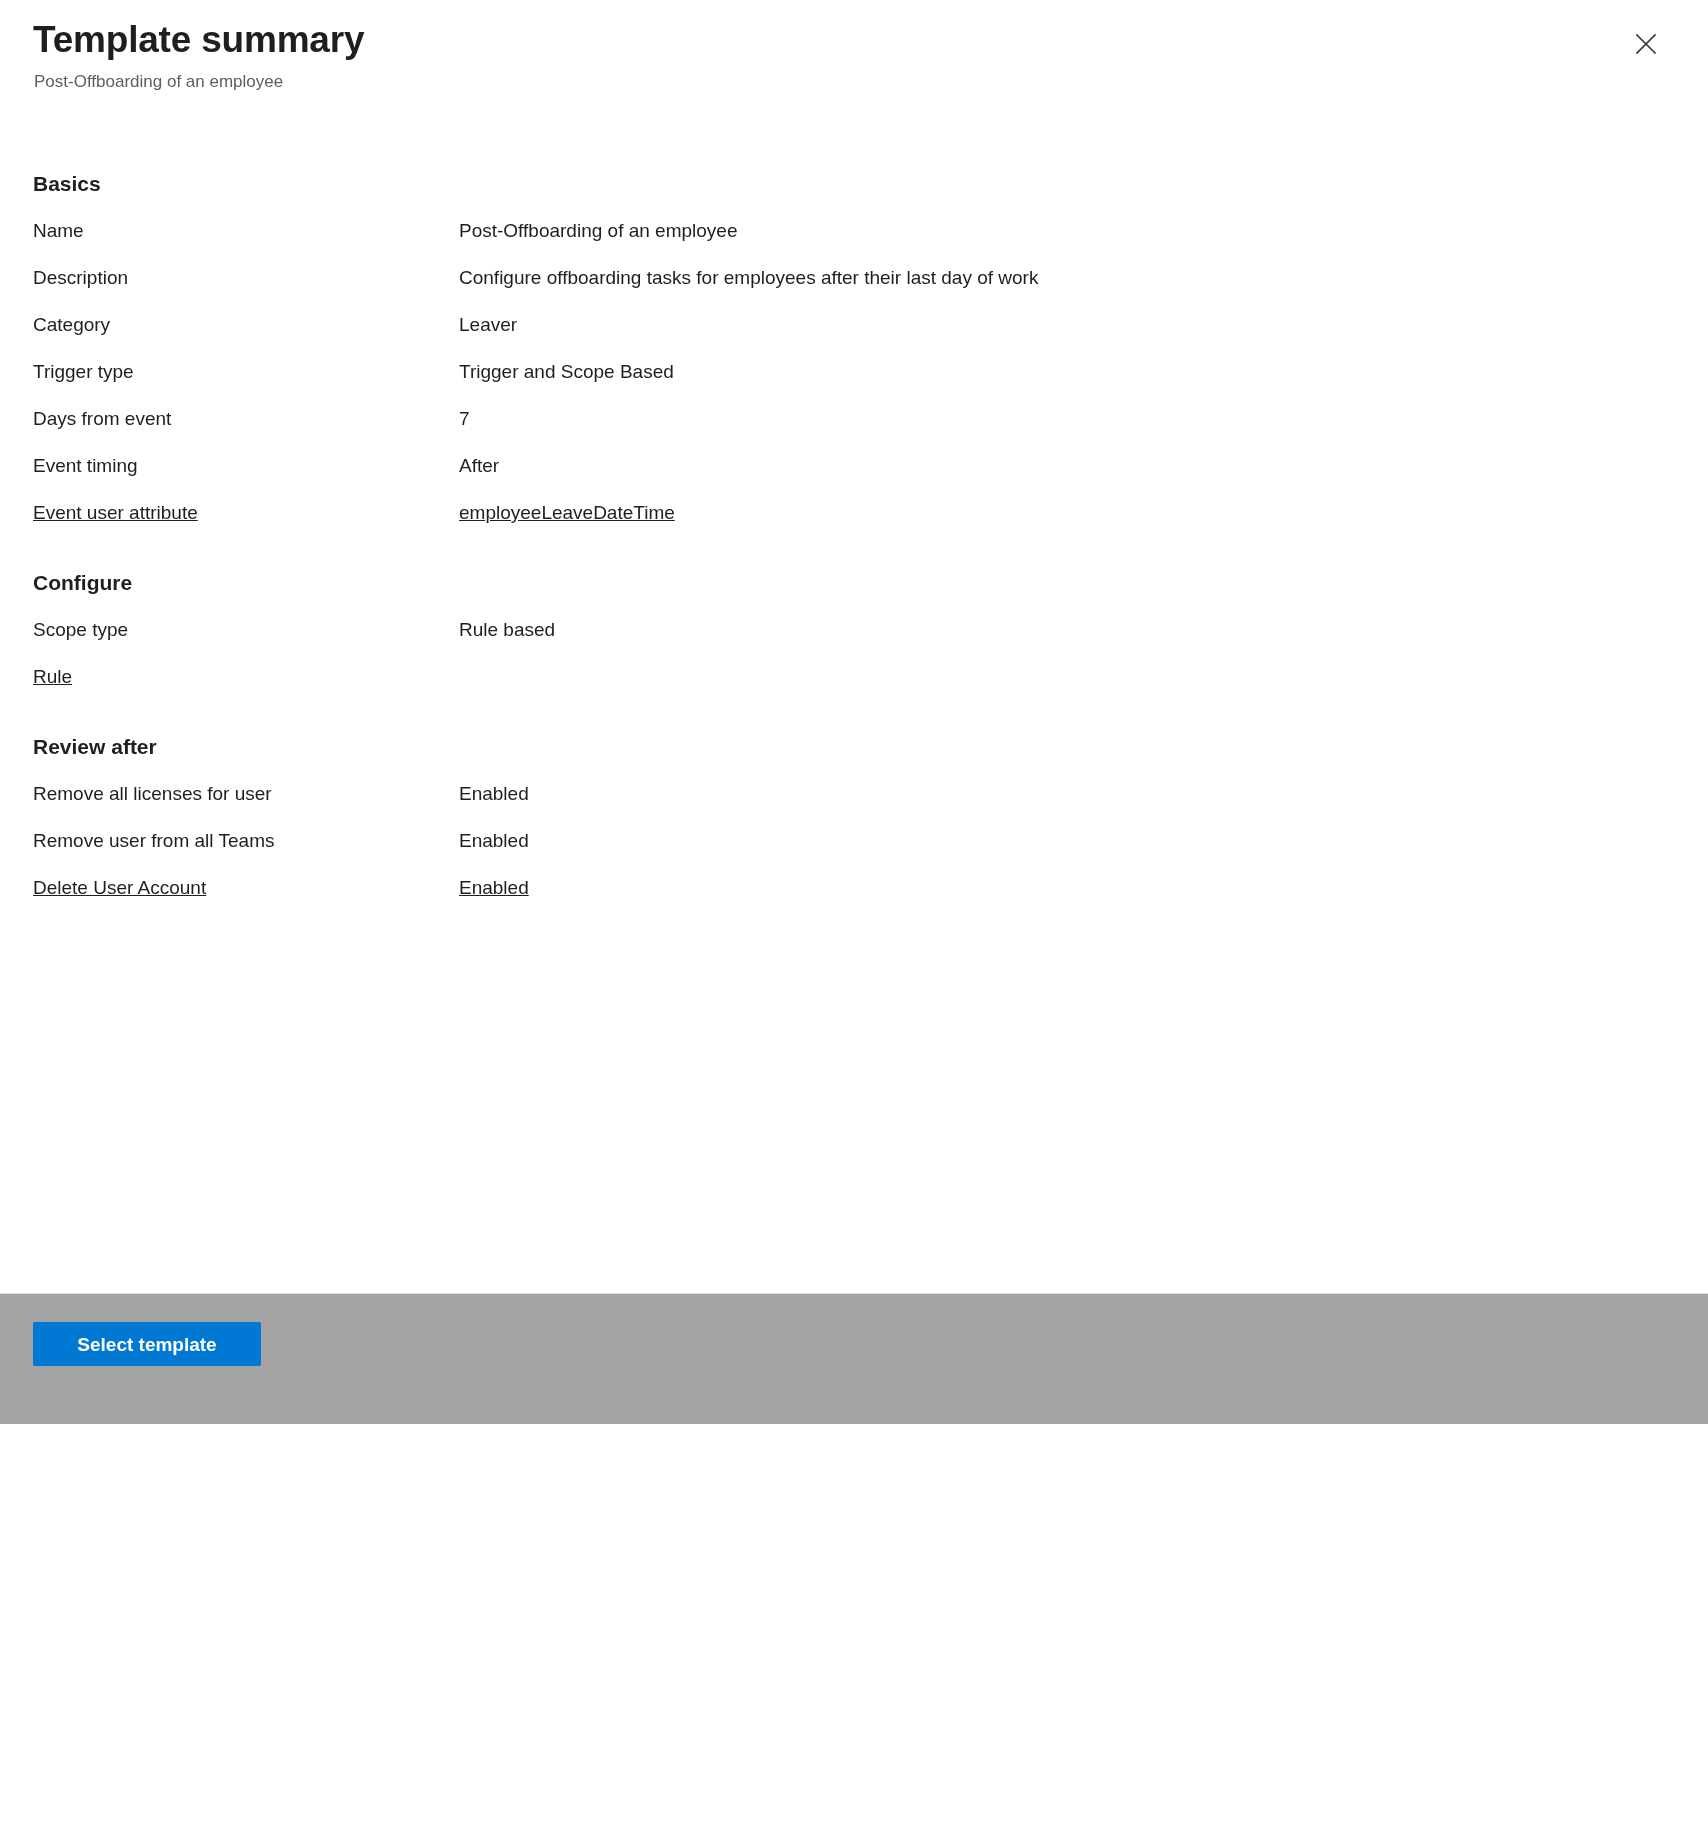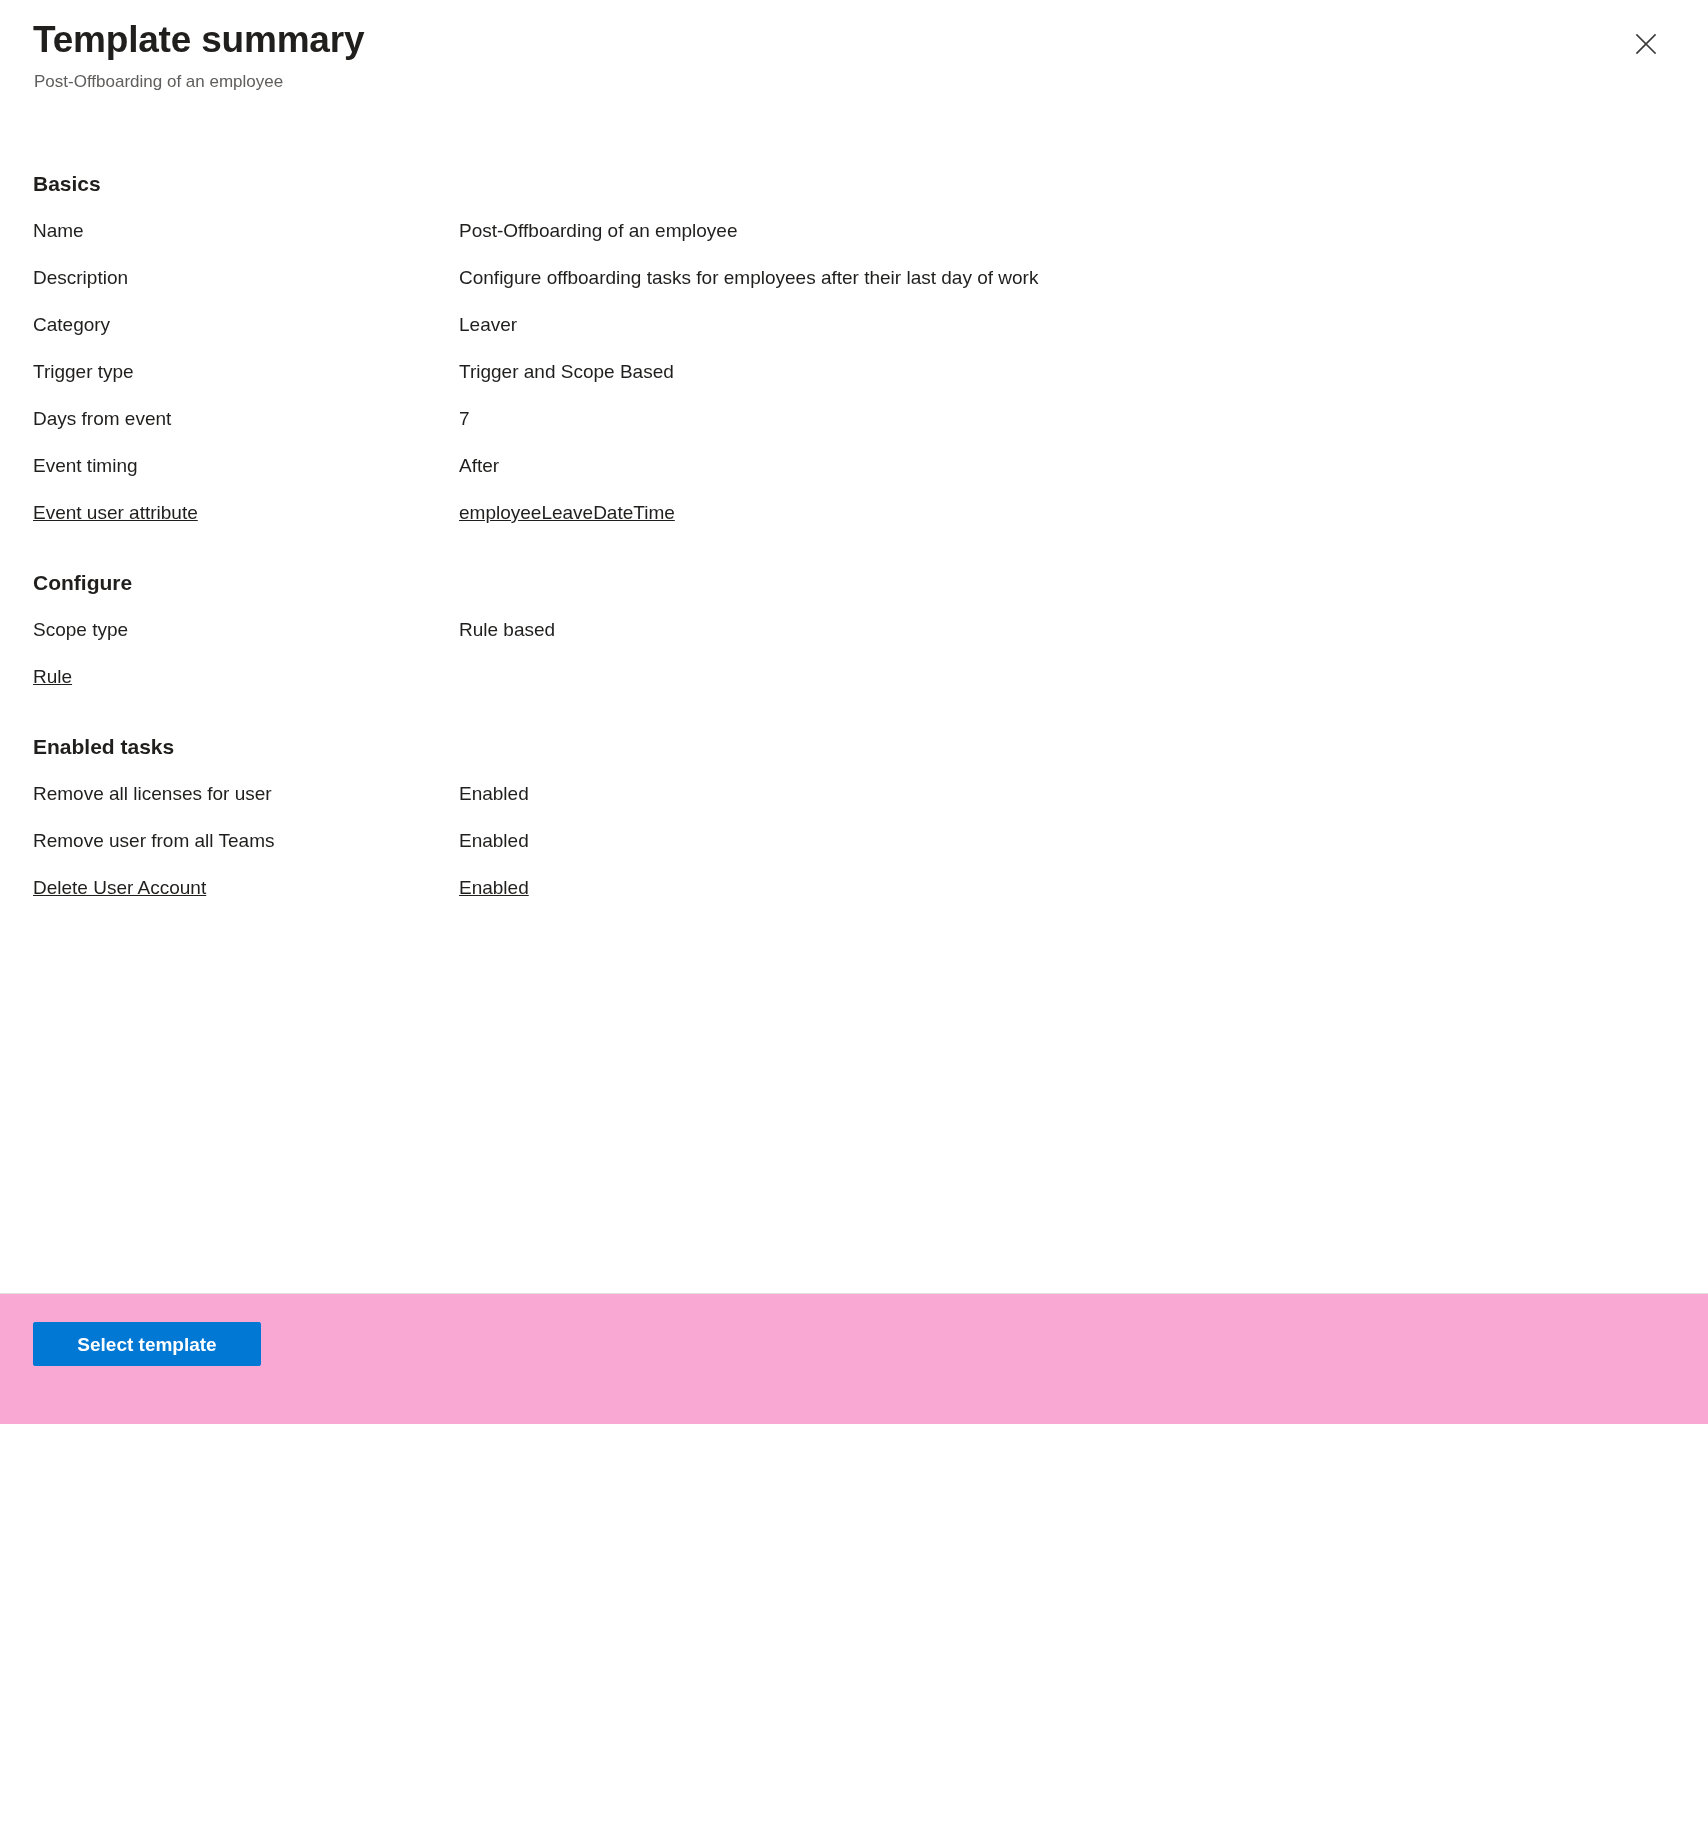--- a/index.html
+++ b/index.html
@@ -113,21 +113,21 @@
     width: 426px;
     flex: 0 0 426px;
   }
 
   
   .blade-footer {
     flex: 0 0 auto;
     border-top: 1px solid #e1dfdd;
     padding: 28px 33px 0 33px;
     height: 131px;
-    background: #f9a8d4;
+    background: #a3a3a3;
   }
   .primary-button {
     display: inline-flex;
     align-items: center;
     justify-content: center;
     min-width: 228px;
     height: 44px;
     padding: 0 22px;
     background: #0078d4;
     color: #ffffff;
@@ -199,21 +199,21 @@
         <div class="kv-label">Scope type</div>
         <div class="kv-value">Rule based</div>
       </div>
       <div class="kv-row">
         <div class="kv-label">Rule</div>
         <div class="kv-value"></div>
       </div>
     </div>
 
     <div class="section tasks">
-      <div class="section-title">Enabled tasks</div>
+      <div class="section-title">Review after</div>
 
       <div class="kv-row">
         <div class="kv-label">Remove all licenses for user</div>
         <div class="kv-value">Enabled</div>
       </div>
       <div class="kv-row">
         <div class="kv-label">Remove user from all Teams</div>
         <div class="kv-value">Enabled</div>
       </div>
       <div class="kv-row">

